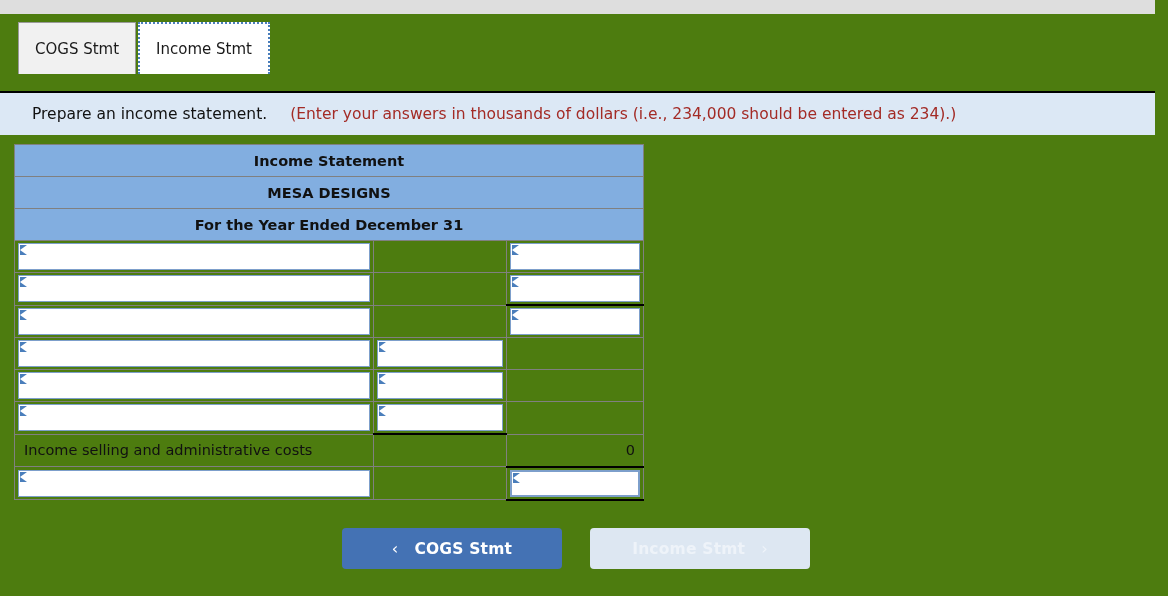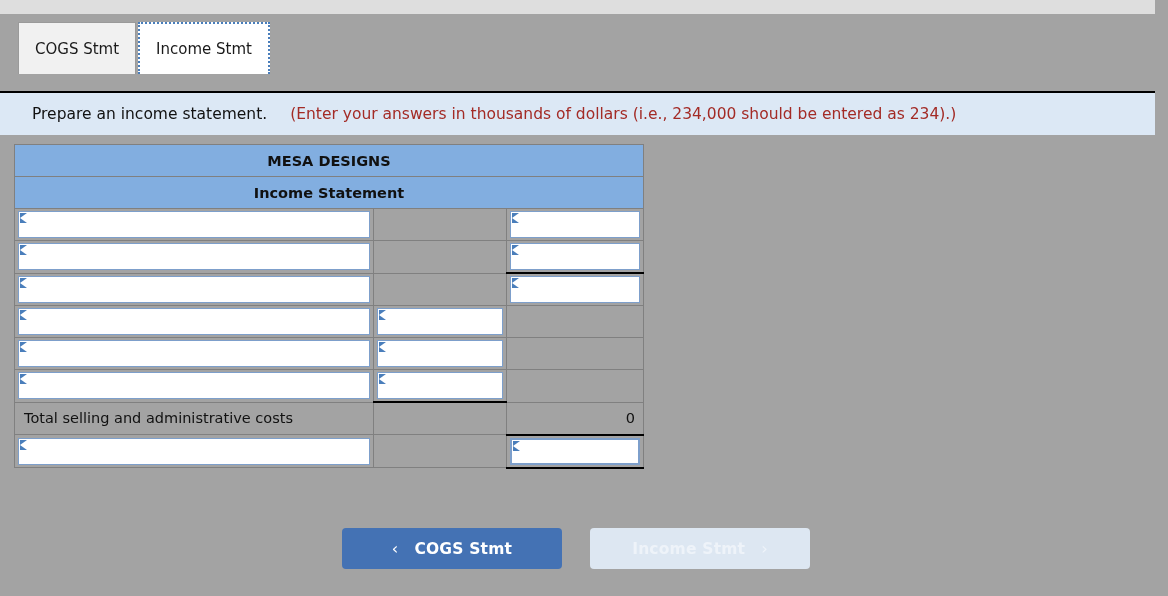--- a/index.html
+++ b/index.html
@@ -6,21 +6,21 @@
     margin: 0;
     padding: 0;
     background: #ffffff;
     font-family: "DejaVu Sans", "Liberation Sans", sans-serif;
   }
   #page {
     position: relative;
     width: 1168px;
     height: 596px;
     overflow: hidden;
-    background: #a3a3a3;
+    background: #4d7c0f;
   }
 
   
   .top-strip {
     position: absolute;
     left: 0;
     top: 0;
     width: 1155px;
     height: 14px;
     background: #dedede;
@@ -206,24 +206,27 @@
   </div>
 
   <table class="stmt">
     <colgroup>
       <col class="col-label">
       <col class="col-mid">
       <col class="col-right">
     </colgroup>
     <tbody>
       <tr>
+        <td class="hdr" colspan="3">Income Statement</td>
+      </tr>
+      <tr>
         <td class="hdr" colspan="3">MESA DESIGNS</td>
       </tr>
       <tr>
-        <td class="hdr" colspan="3">Income Statement</td>
+        <td class="hdr" colspan="3">For the Year Ended December 31</td>
       </tr>
 
       <tr>
         <td>
           <div class="ibox"></div>
         </td>
         <td></td>
         <td>
           <div class="ibox"></div>
         </td>
@@ -274,21 +277,21 @@
           <div class="ibox"></div>
         </td>
         <td class="rule-bottom">
           <div class="ibox"></div>
         </td>
         <td></td>
       </tr>
 
       <tr>
         <td>
-          <div class="cell-pad cell-text">Total selling and administrative costs</div>
+          <div class="cell-pad cell-text">Income selling and administrative costs</div>
         </td>
         <td></td>
         <td class="rule-bottom">
           <div class="cell-pad cell-num">0</div>
         </td>
       </tr>
 
       <tr>
         <td>
           <div class="ibox"></div>

